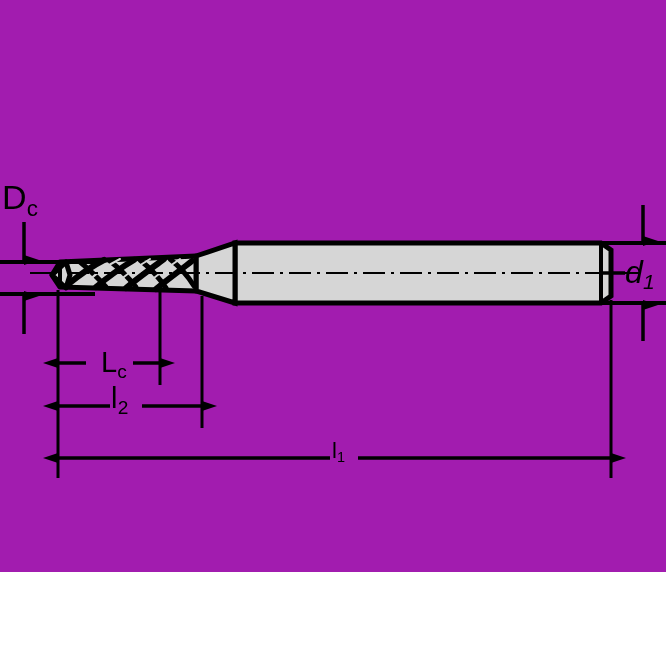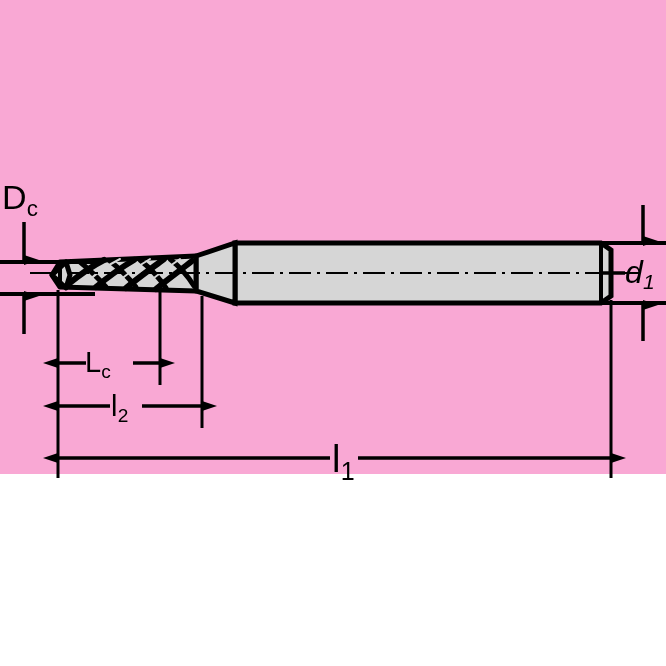--- a/index.html
+++ b/index.html
@@ -10,22 +10,22 @@
   }
   body {
     width: 666px;
     height: 666px;
     font-family: "Liberation Sans", sans-serif;
     overflow: hidden;
   }
   #stage {
     position: relative;
     width: 666px;
-    height: 474px;
-    background: #f9a8d4;
+    height: 572px;
+    background: #a21caf;
     text-align: right;
   }
   #drawing {
     position: absolute;
     left: 0;
     top: 0;
     width: 666px;
     height: 666px;
   }
   .dim-label {
@@ -48,33 +48,33 @@
     top: 180px;
     font-size: 34px;
   }
   #label-d1 {
     left: 625px;
     top: 256px;
     font-size: 32px;
     font-style: italic;
   }
   #label-lc {
-    left: 85px;
+    left: 101px;
     top: 348px;
     font-size: 29px;
   }
   #label-l2 {
     left: 111px;
-    top: 392px;
+    top: 384px;
     font-size: 29px;
   }
   #label-l1 {
     left: 332px;
     top: 440px;
-    font-size: 38px;
+    font-size: 22px;
   }
 </style>
 </head>
 <body>
 
 <div id="stage">
 
   <svg id="drawing" viewBox="0 0 666 666" width="666" height="666" xmlns="http://www.w3.org/2000/svg">
 
     <defs>

